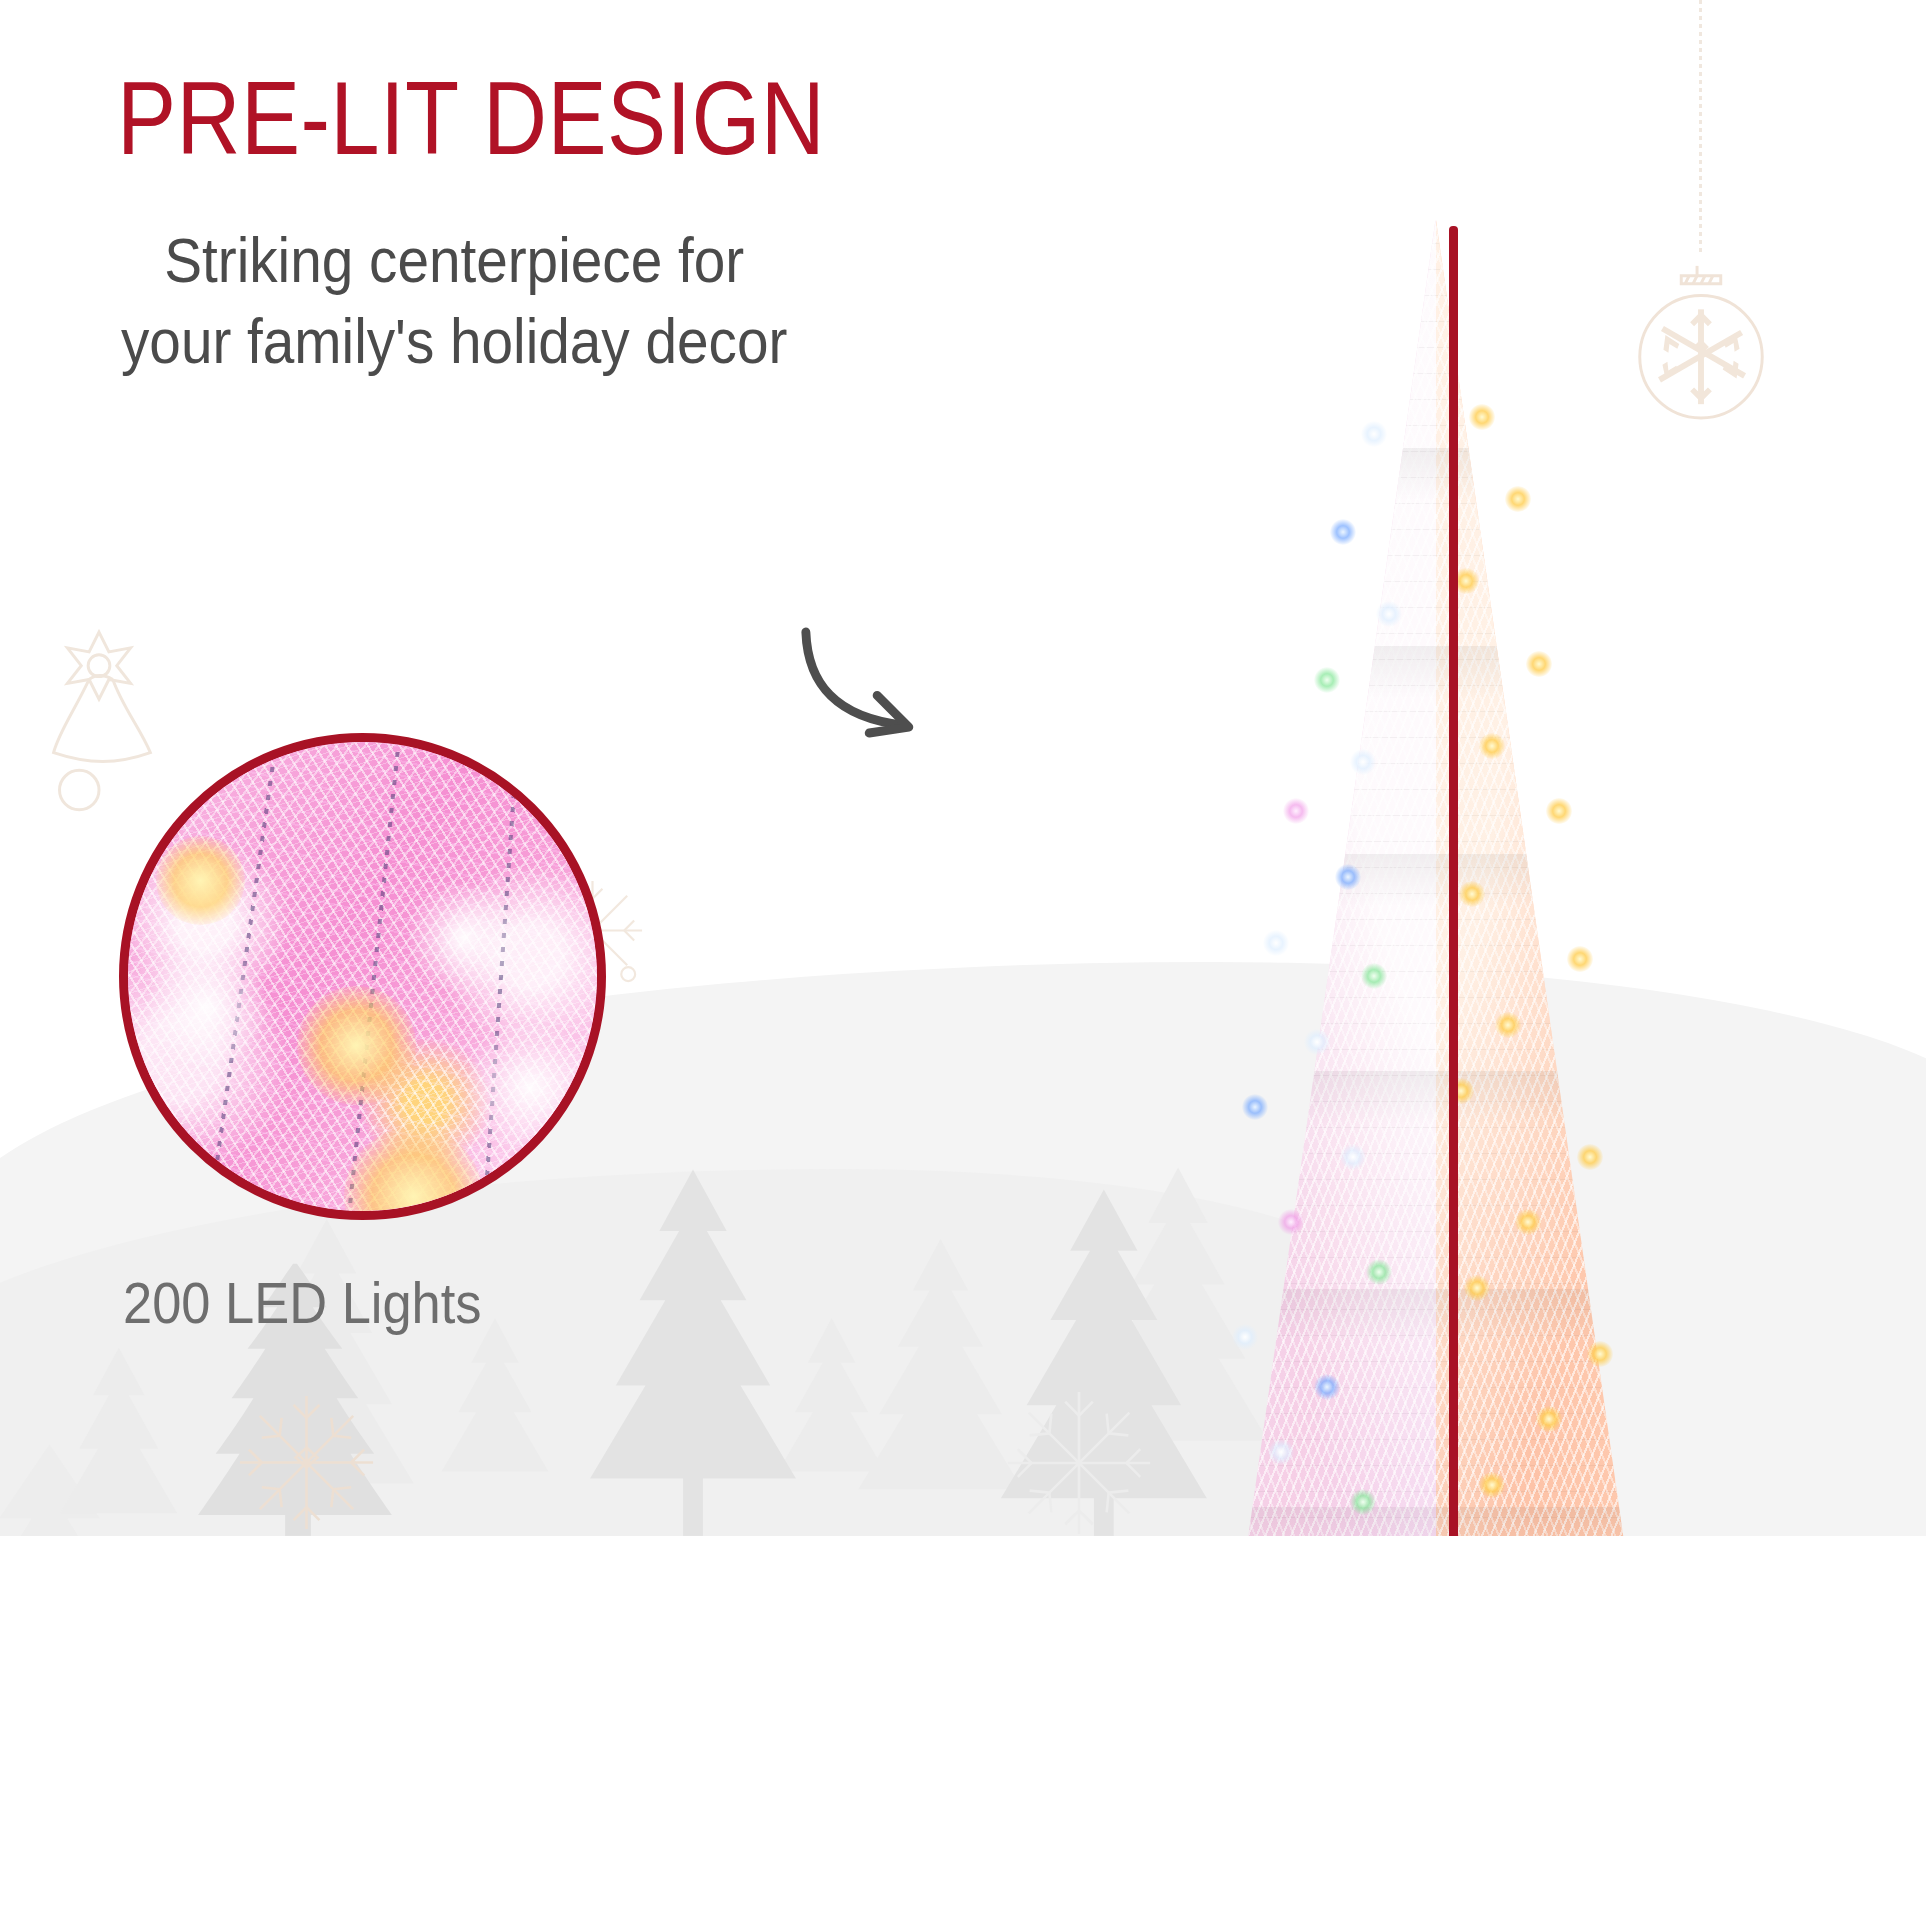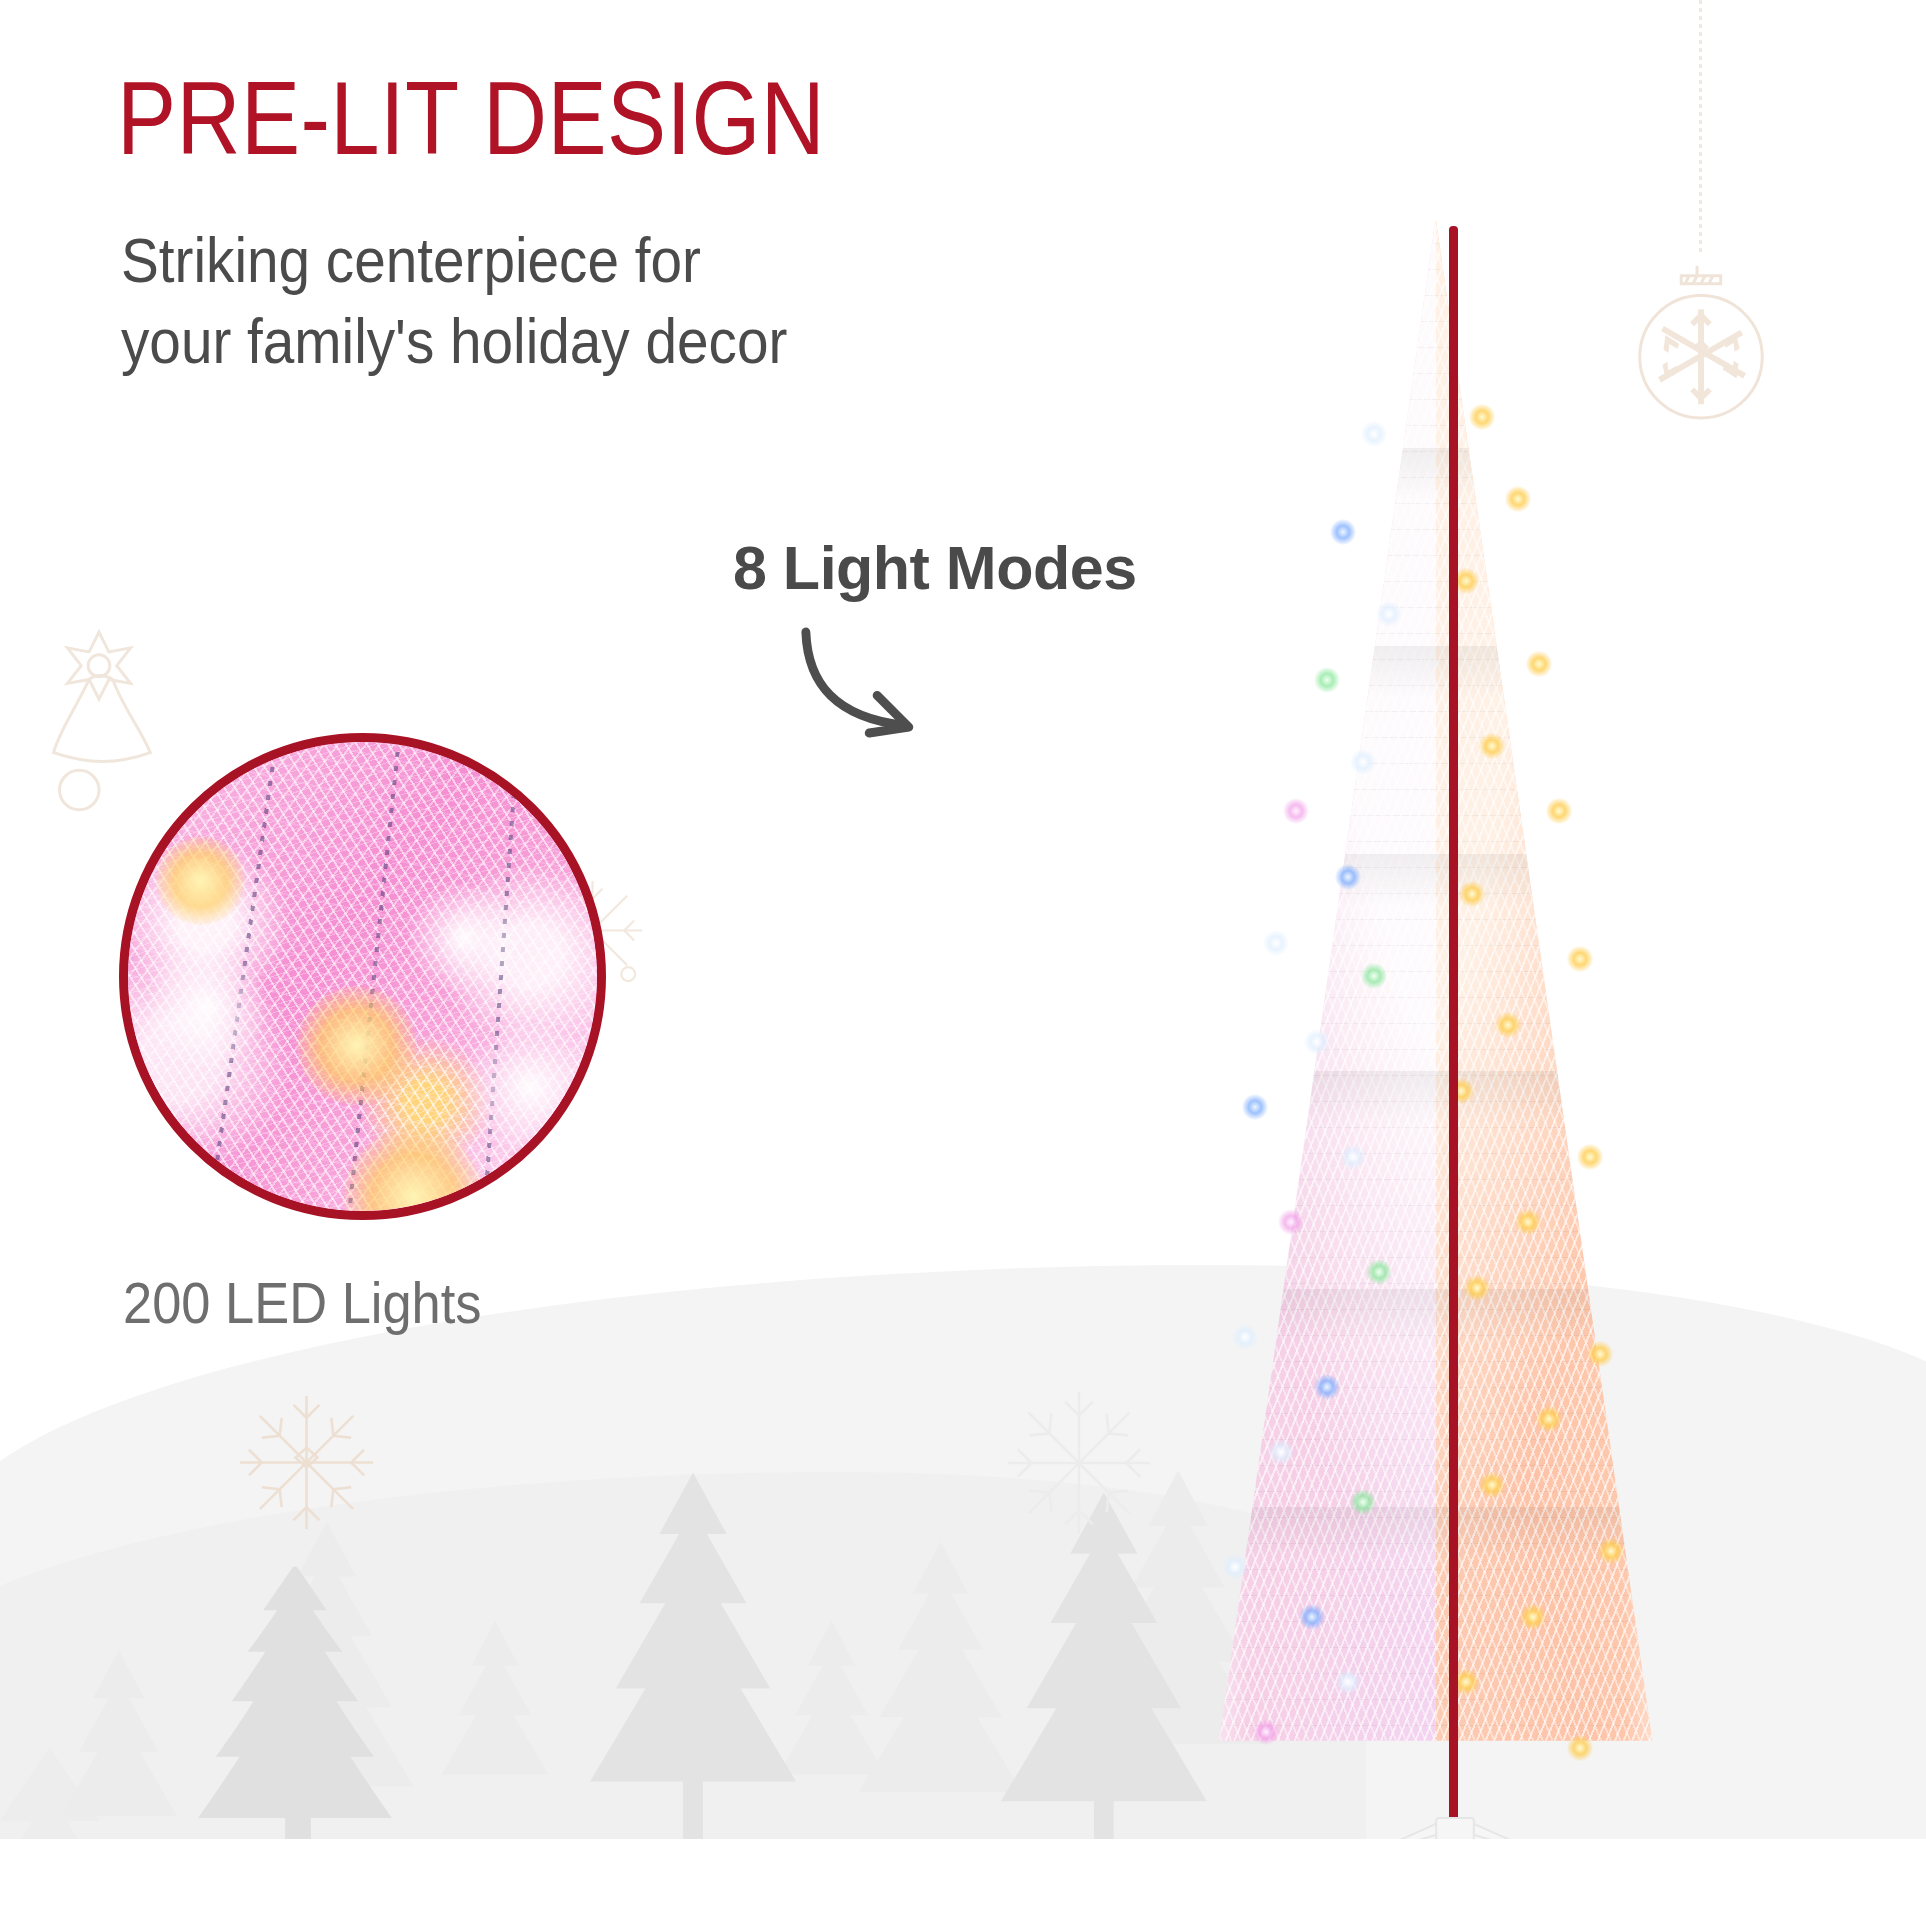--- a/index.html
+++ b/index.html
@@ -4,23 +4,24 @@
 <style>
   * { box-sizing: border-box; margin: 0; padding: 0; }
   html, body {
     width: 1927px; height: 1927px;
     overflow: hidden;
     background: #ffffff;
     font-family: "Liberation Sans", sans-serif;
   }
   #canvas {
     position: relative;
-    width: 1927px; height: 1839px;
+    width: 1927px; height: 1536px;
     background: #ffffff;
     overflow: hidden;
+    text-align: center;
   }
 
   
   .bg-layer { position: absolute; inset: 0; pointer-events: none; }
 
   
   .ground {
     position: absolute;
     left: -59px; bottom: -40px;
     width: 2059px; height: 614px;
@@ -309,21 +310,20 @@
                  M28 60 l-10 -10 M28 60 l-10 10 M92 60 l10 -10 M92 60 l10 10"></path>
       </g>
       <circle cx="96" cy="104" r="7" stroke="#f2e8de" stroke-width="2.2" fill="none"></circle>
     </svg>
   </div>
 
   <div class="headline">PRE-LIT DESIGN</div>
   <div class="subhead">Striking centerpiece for
 your family's holiday decor</div>
 
-  <div class="modes-label">8 Light Modes</div>
   <svg class="modes-arrow" viewBox="0 0 200 130">
     <path d="M14 10 C16 62 44 96 112 104" fill="none" stroke="#4e4e4e" stroke-width="9" stroke-linecap="round"></path>
     <path d="M86 74 L118 106 L78 112" fill="none" stroke="#4e4e4e" stroke-width="9" stroke-linecap="round" stroke-linejoin="round"></path>
   </svg>
 
   <div class="zoom-circle">
     <div class="zoom-inner">
       <div class="tinsel-base"></div>
       <div class="needles"></div>
       <div class="wire" style="left:24%; transform:rotate(8deg);"></div>

